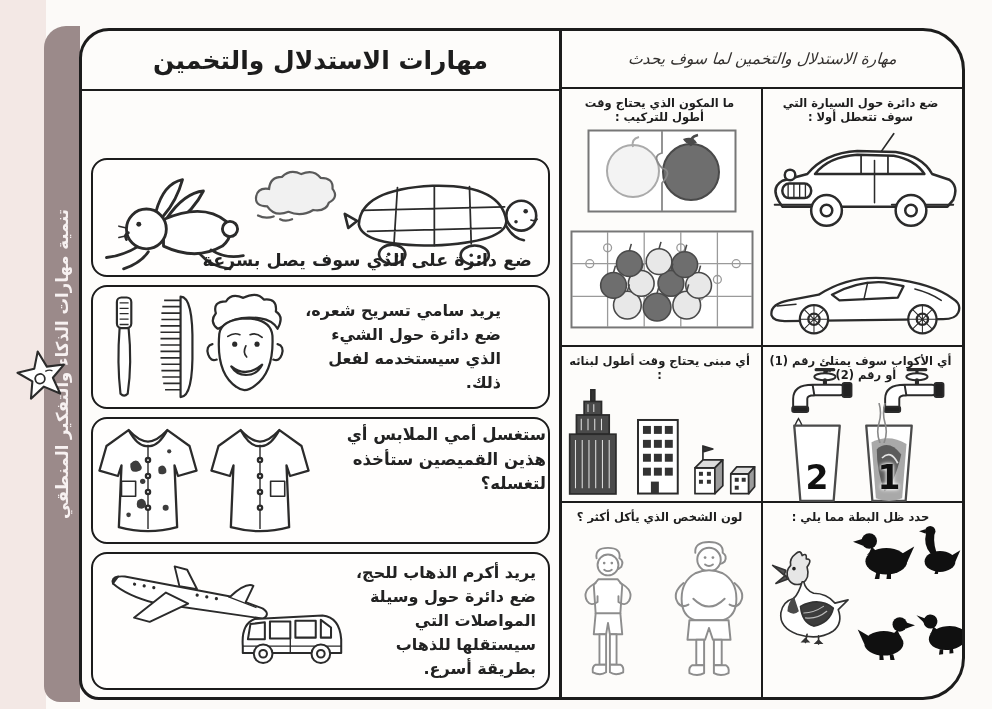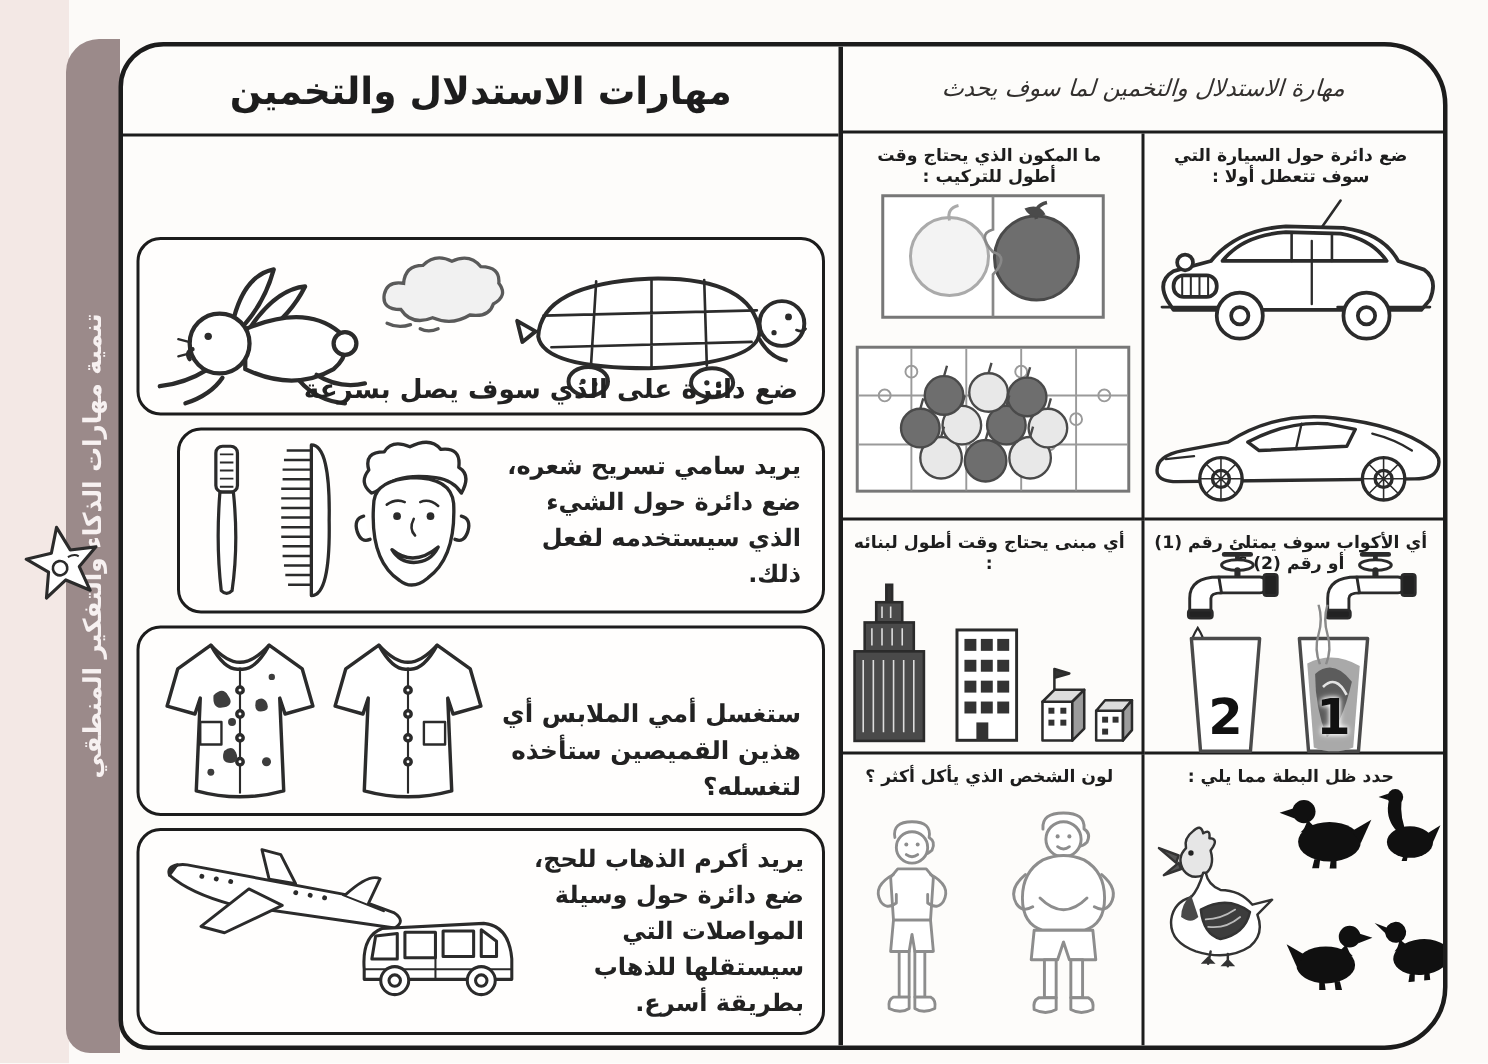--- a/index.html
+++ b/index.html
@@ -12,22 +12,22 @@
   .star-badge{position:absolute;left:14px;top:348px;width:56px;height:56px;z-index:3;transform:rotate(-10deg);}
   
   .sheet{position:absolute;left:79px;top:28px;width:886px;height:672px;background:#fdfcfa;border:3px solid #1c1c1c;border-radius:30px 42px 42px 20px;display:flex;box-sizing:border-box;overflow:hidden;z-index:2;}
   
   .left-half{width:477px;display:flex;flex-direction:column;box-sizing:border-box;gap:47px;}
   .left-title-row{height:58px;flex:0 0 58px;border-bottom:2.6px solid #1c1c1c;display:flex;align-items:center;justify-content:center;}
   .left-title{font-size:25px;font-weight:bold;color:#1d1d1d;direction:rtl;}
   .boxes{flex:1;display:flex;flex-direction:column;gap:8px;padding:7px 9px;box-sizing:border-box;}
   .ex-box{border:2.6px solid #1c1c1c;border-radius:16px;background:#fffefd;position:relative;box-sizing:border-box;}
   .ex1{flex:1;margin-top:13px;}
-  .ex2{flex:1;display:flex;direction:rtl;align-items:center;justify-content:space-between;padding:2px 14px;margin-left:27px;}
-  .ex3{flex:1;display:flex;direction:rtl;align-items:flex-end;justify-content:space-between;padding:4px 14px;}
+  .ex2{flex:1;display:flex;direction:rtl;align-items:center;justify-content:flex-end;padding:2px 14px;}
+  .ex3{flex:1;display:flex;direction:rtl;align-items:flex-start;justify-content:space-between;padding:4px 2px;}
   .ex4{flex:1.16;display:flex;direction:rtl;align-items:center;padding:0 12px;}
   .caption{font-weight:bold;color:#222;direction:rtl;text-align:right;}
   .cap-abs{position:absolute;right:16px;bottom:5px;font-size:17.5px;}
   .cap-block{font-size:16px;line-height:1.5;}
   .ex2 .cap-block{width:208px;}
   .ex3 .cap-block{width:214px;font-size:16.5px;}
   .ex4 .cap-block{width:186px;}
   .rabbit-svg{position:absolute;left:4px;top:12px;width:152px;}
   .cloud-svg{position:absolute;left:154px;top:4px;width:92px;}
   .turtle-svg{position:absolute;left:250px;top:10px;width:202px;}

